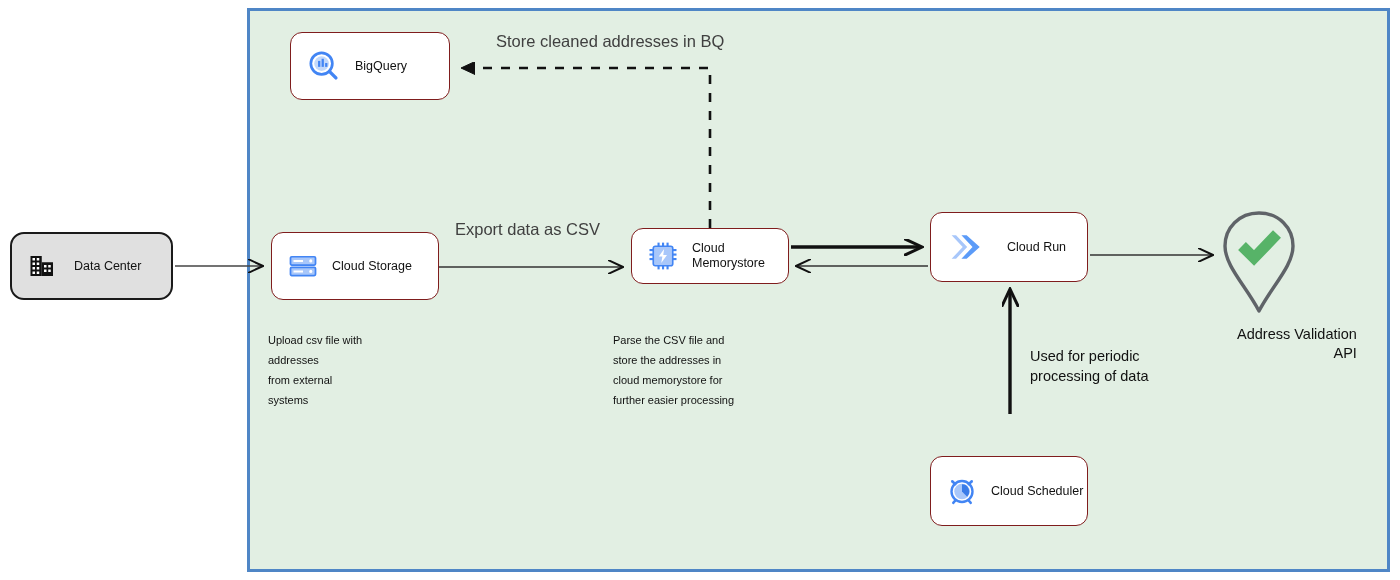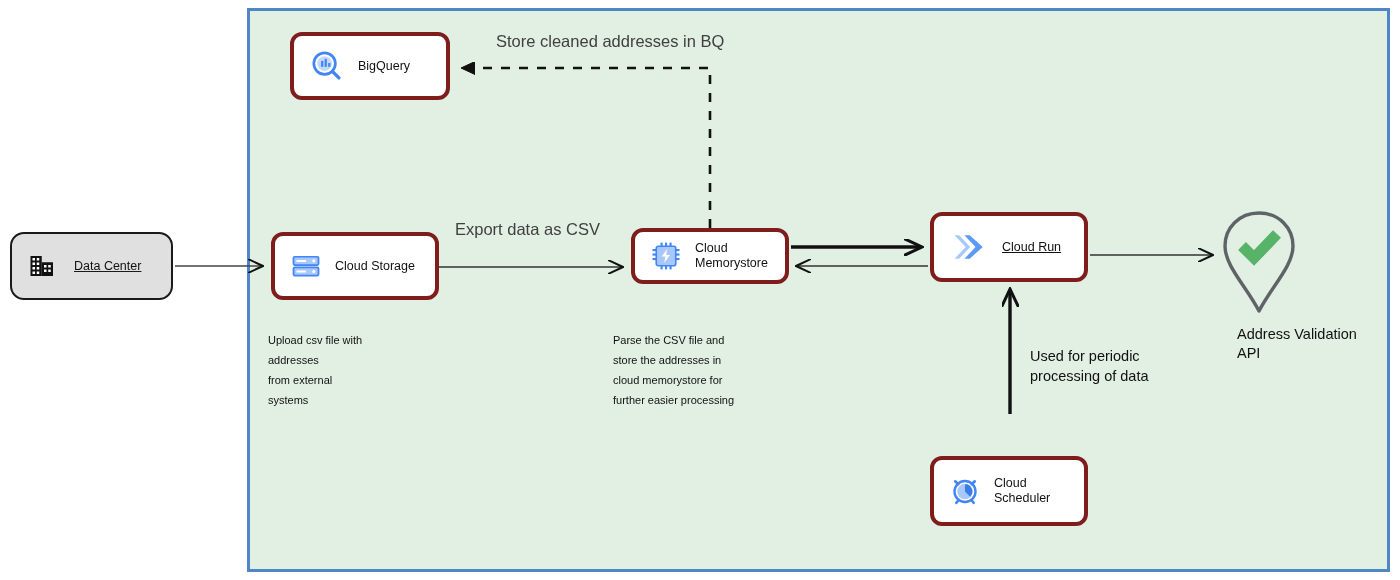--- a/index.html
+++ b/index.html
@@ -4,26 +4,26 @@
 <style>
   html,body{margin:0;padding:0;background:#ffffff;}
   body{width:1400px;height:580px;position:relative;overflow:hidden;
        font-family:"Liberation Sans","DejaVu Sans",sans-serif;color:#1a1a1a;}
   #canvas{position:absolute;inset:0;width:1400px;height:580px;}
   .layer{position:absolute;left:0;top:0;width:1400px;height:580px;}
   svg.layer{pointer-events:none;}
 
   
   .node{position:absolute;box-sizing:border-box;display:flex;align-items:center;
-        border-radius:12px;background:#ffffff;border:4px solid #7f1d1d;}
+        border-radius:12px;background:#ffffff;border:1px solid #7f1d1d;}
   .node .ico{flex:0 0 auto;display:flex;align-items:center;justify-content:center;}
   .node .lbl{font-size:12.5px;line-height:15px;color:#111;}
 
   #node-datacenter{left:10px;top:232px;width:163px;height:68px;
-        background:#e0e0e0;border:2px solid #1a1a1a;border-radius:14px;text-decoration:underline;}
+        background:#e0e0e0;border:2px solid #1a1a1a;border-radius:14px;}
   #node-datacenter .lbl{font-size:12.5px;}
 
   #node-bigquery{left:290px;top:32px;width:160px;height:68px;}
   #node-storage{left:271px;top:232px;width:168px;height:68px;}
   #node-memorystore{left:631px;top:228px;width:158px;height:56px;}
   #node-cloudrun{left:930px;top:212px;width:158px;height:70px;}
   #node-scheduler{left:930px;top:412px;width:158px;height:70px;margin-top:44px;}
 
   
   #cloud-zone{position:absolute;left:247px;top:8px;width:1143px;height:564px;
@@ -33,21 +33,21 @@
   .note{position:absolute;font-size:11px;line-height:20px;color:#111;
         white-space:pre-line;}
   .edge-label{position:absolute;font-size:16.5px;line-height:20px;color:#404040;white-space:nowrap;}
   .pin-label{position:absolute;font-size:14.5px;line-height:19px;color:#111;white-space:pre-line;}
 
   #note-upload{left:268px;top:330px;}
   #note-parse{left:613px;top:330px;}
   #note-periodic{left:1030px;top:346px;font-size:14.5px;line-height:20px;}
   #label-store-bq{left:496px;top:31px;}
   #label-export-csv{left:455px;top:219px;}
-  #label-avapi{left:1237px;top:325px;}
+  #label-avapi{left:1237px;top:325px;text-align:right;}
 
   #pin-wrap{position:absolute;left:1218px;top:208px;width:82px;height:110px;}
 </style>
 </head>
 <body>
 
 <div id="canvas">
 
   <div id="cloud-zone"></div>
 
@@ -170,21 +170,21 @@
 Memorystore</span>
   </div>
 
   <div class="node" id="node-cloudrun">
     <span class="ico" style="margin-left:18px;">
       <svg width="34" height="30" viewBox="0 0 26 22">
         <path d="M2 2 L10.5 11 L2 20 L5.4 20 L13.9 11 L5.4 2 Z" fill="#a8c7fa"></path>
         <path d="M9.5 2 L18 11 L9.5 20 L13.5 20 L23.5 11 L13.5 2 Z" fill="#5b9bf8"></path>
       </svg>
     </span>
-    <span class="lbl" style="margin-left:16px;text-decoration:underline;">Cloud Run</span>
+    <span class="lbl" style="margin-left:24px;">Cloud Run</span>
   </div>
 
   <div class="node" id="node-scheduler">
     <span class="ico" style="margin-left:16px;">
       <svg width="30" height="30" viewBox="0 0 24 24">
         <line x1="4.2" y1="4.2" x2="6.6" y2="6.6" stroke="#4285f4" stroke-width="2" stroke-linecap="round"></line>
         <line x1="19.8" y1="4.2" x2="17.4" y2="6.6" stroke="#4285f4" stroke-width="2" stroke-linecap="round"></line>
         <line x1="6.6" y1="19.6" x2="5" y2="21.5" stroke="#4285f4" stroke-width="2" stroke-linecap="round"></line>
         <line x1="17.4" y1="19.6" x2="19" y2="21.5" stroke="#4285f4" stroke-width="2" stroke-linecap="round"></line>
         <circle cx="12" cy="12.4" r="8.4" fill="none" stroke="#4285f4" stroke-width="1.9"></circle>

